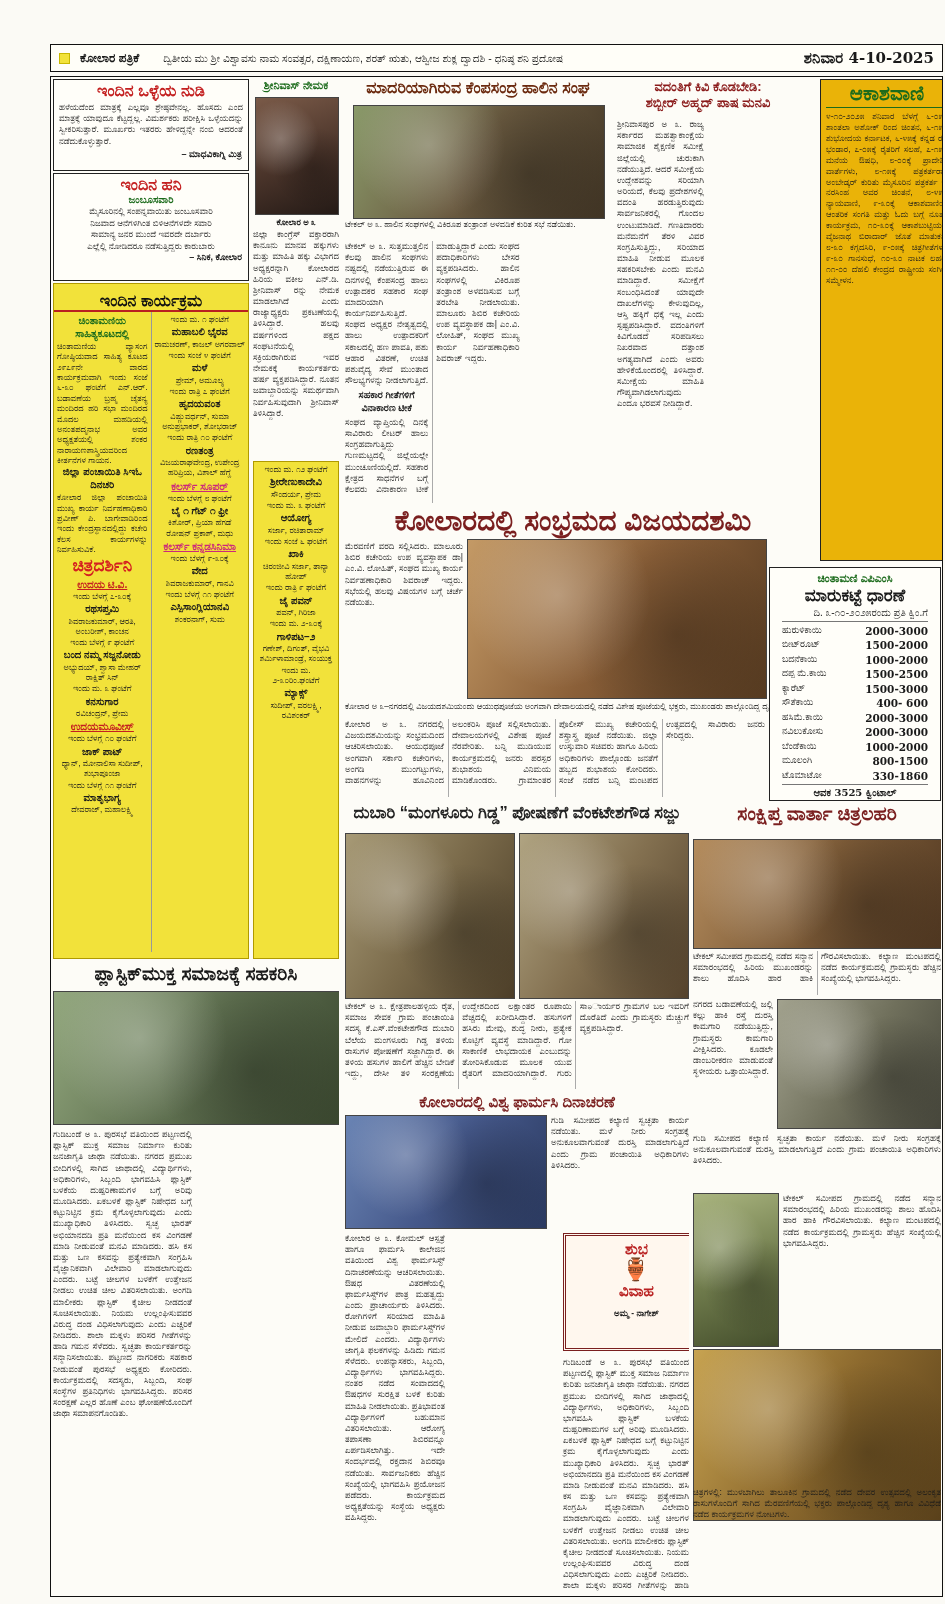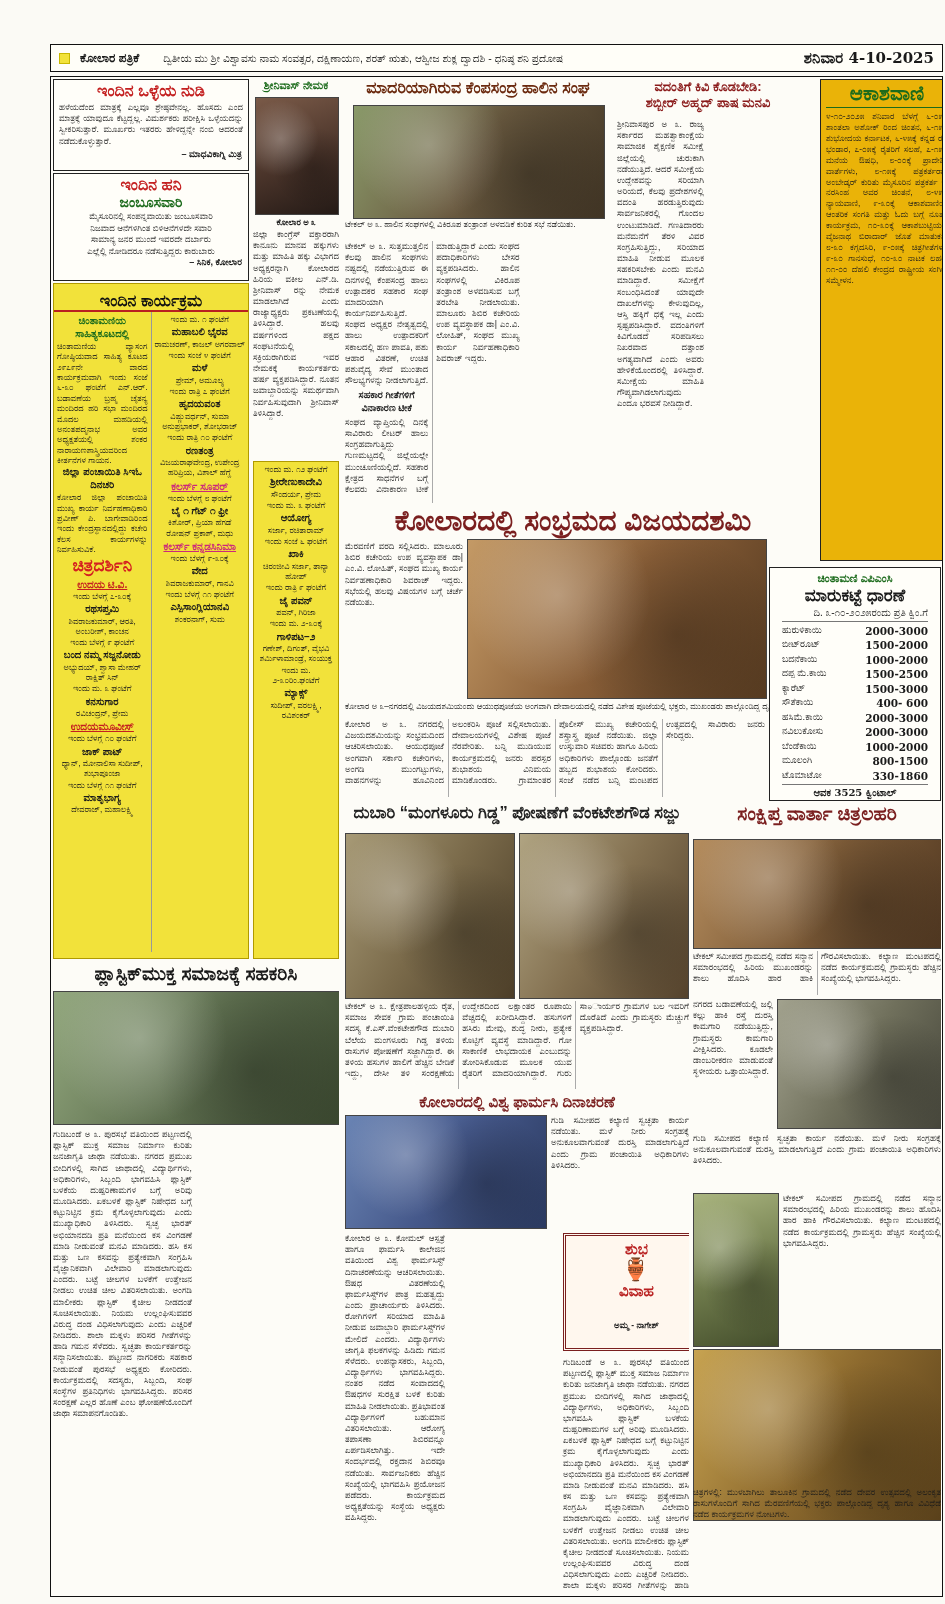--- a/index.html
+++ b/index.html
@@ -58,21 +58,21 @@
   .m-foot{text-align:center;font-weight:bold;font-size:10px;font-family:"DejaVu Serif",serif;
           border-top:1px solid #777;padding-top:2px;margin-top:2px;}
   
   #akash{border:1.5px solid #222;background:#eab308;padding:2px 5px;margin-left:13px;}
   .ak-title{color:#1c6b1c;font-weight:bold;text-align:center;font-size:20px;
             border-bottom:1px solid #1c6b1c;padding-bottom:2px;margin-bottom:3px;}
   
   #wedad{border:3px double #7a1f1f;background:#fff7ee;text-align:center;padding:4px 2px;}
   #wedad .w1{color:#b92020;font-weight:bold;font-size:15px;}
   #wedad .kalash{font-size:22px;line-height:1.1;}
-  #wedad .w3{font-size:8.5px;margin-top:20px;font-weight:bold;}
+  #wedad .w3{font-size:8.5px;margin-top:8px;font-weight:bold;}
   .subhead-c{font-weight:bold;text-align:center;font-size:9.5px;margin:3px 0;}
 </style>
 </head>
 <body>
 
 <div id="masthead" class="abs">
   <span class="ysq"></span>
   <span class="paper">ಕೋಲಾರ ಪತ್ರಿಕೆ</span>
   <span class="edition">ದ್ವಿತೀಯ ಮು  ಶ್ರೀ ವಿಶ್ವಾವಸು ನಾಮ ಸಂವತ್ಸರ, ದಕ್ಷಿಣಾಯಣ, ಶರತ್ ಋತು, ಆಶ್ವೀಜ ಶುಕ್ಲ ದ್ವಾದಶಿ - ಧನಿಷ್ಠ ಶನಿ ಪ್ರದೋಷ</span>
   <span class="date">ಶನಿವಾರ 4-10-2025</span>
@@ -81,21 +81,21 @@
 <div id="frame" class="abs" style="position:absolute;">
 
   <div class="abs box" style="left:2px;top:2px;width:196px;height:92px;">
     <div class="head-red" style="font-size:16px;padding-top:2px;">ಇಂದಿನ ಒಳ್ಳೆಯ ನುಡಿ</div>
     <div class="bodytxt" style="padding:2px 5px;">ಹಳೆಯದೆಂದ ಮಾತ್ರಕ್ಕೆ ಎಲ್ಲವೂ ಶ್ರೇಷ್ಠವೇನಲ್ಲ. ಹೊಸದು ಎಂದ ಮಾತ್ರಕ್ಕೆ ಯಾವುದೂ ಕೆಟ್ಟದ್ದಲ್ಲ. ವಿಮರ್ಶಕರು ಪರೀಕ್ಷಿಸಿ ಒಳ್ಳೆಯದನ್ನು ಸ್ವೀಕರಿಸುತ್ತಾರೆ. ಮೂರ್ಖರು ಇತರರು ಹೇಳಿದ್ದನ್ನೇ ನಂಬಿ ಆದರಂತೆ ನಡೆದುಕೊಳ್ಳುತ್ತಾರೆ.</div>
     <div class="sig">– ಮಾಧವಿಕಾಗ್ನಿ ಮಿತ್ರ</div>
   </div>
 
   <div class="abs box" style="left:2px;top:96px;width:196px;height:108px;">
     <div class="head-red" style="font-size:16px;padding-top:2px;">ಇಂದಿನ ಹನಿ</div>
-    <div class="ph-green" style="font-size:14px;">ಜಂಬೂಸವಾರಿ</div>
+    <div class="ph-green" style="font-size:10px;">ಜಂಬೂಸವಾರಿ</div>
     <div style="font-size:8.6px;line-height:1.35;text-align:center;">
 
     <div>ಮೈಸೂರಿನಲ್ಲಿ ಸಂಪನ್ನವಾಯಿತು ಜಂಬೂಸವಾರಿ</div>
         <div>ನಿಜವಾದ ಆನೆಗಳಿಗಿಂತ ಬಿಳಿಆನೆಗಳದೇ ಸವಾರಿ</div>
         <div>ಸಾಮಾನ್ಯ ಜನರ ಮುಂದೆ ಇವರದೇ ದರ್ಬಾರು</div>
         <div>ಎಲ್ಲೆಲ್ಲಿ ನೋಡಿದರೂ ನಡೆಸುತ್ತಿದ್ದರು ಕಾರುಬಾರು</div>
       </div>
     <div class="sig">– ಸಿನಿಕ, ಕೋಲಾರ</div>
   </div>
 

